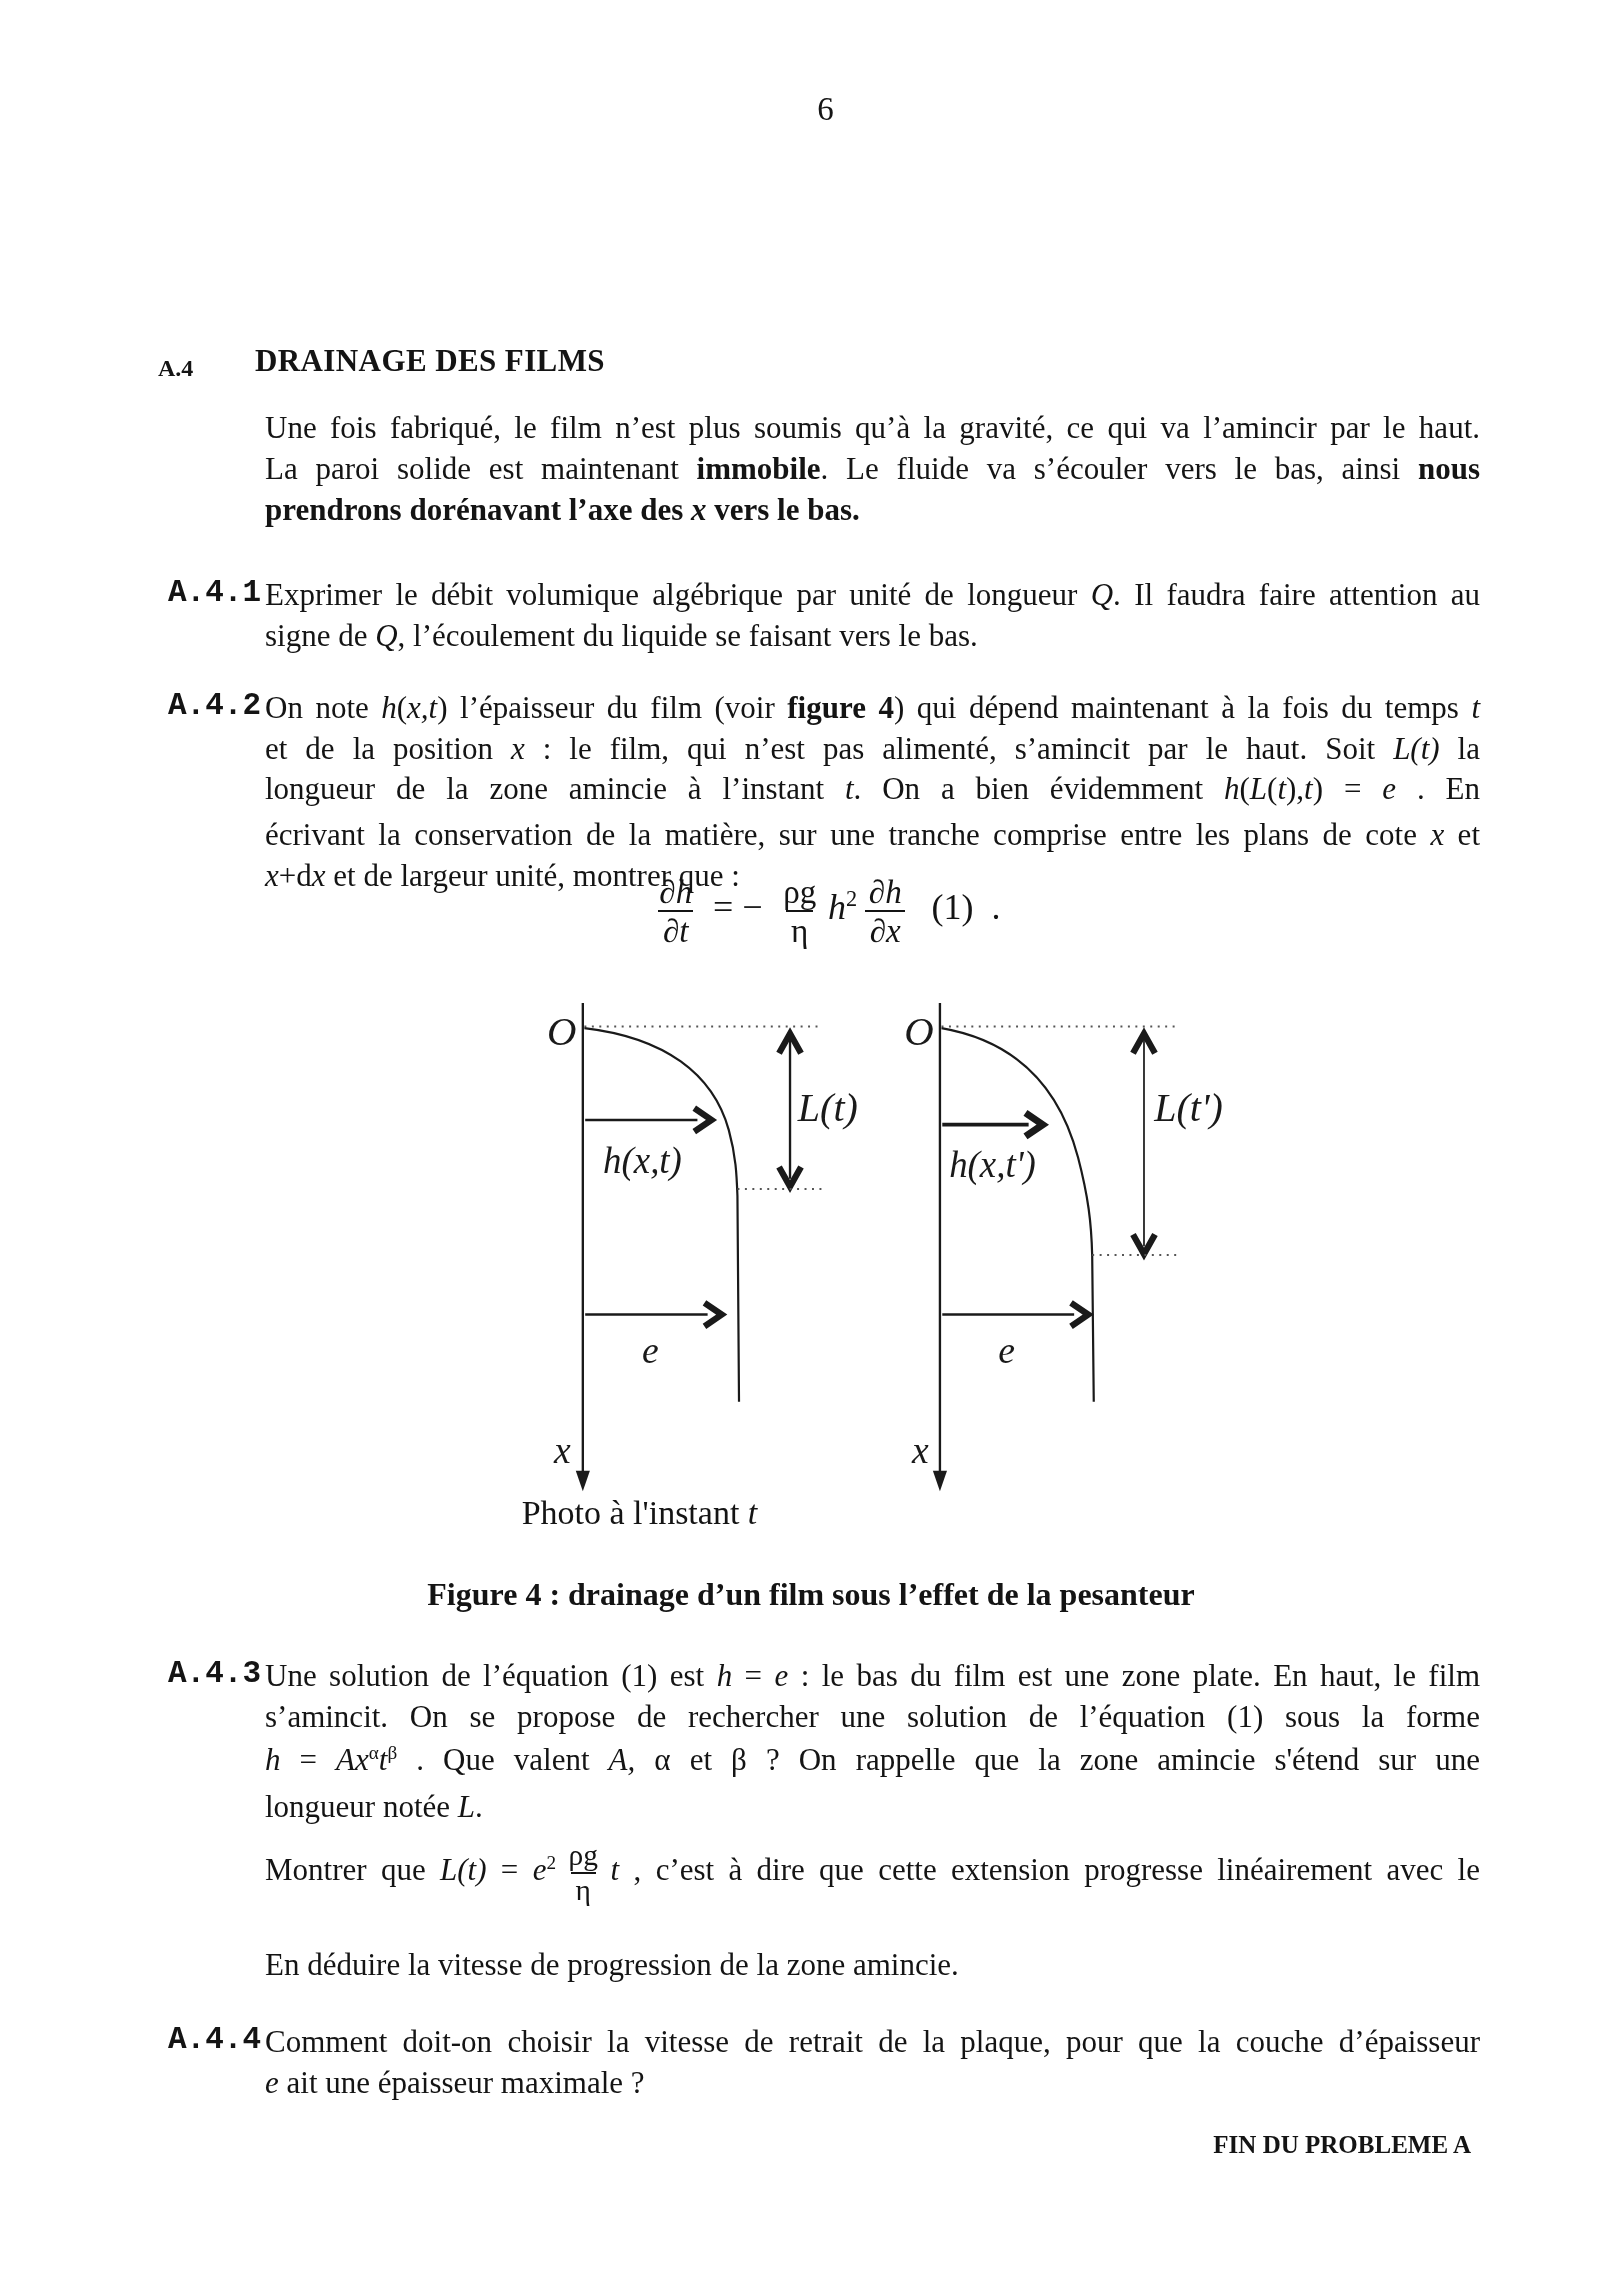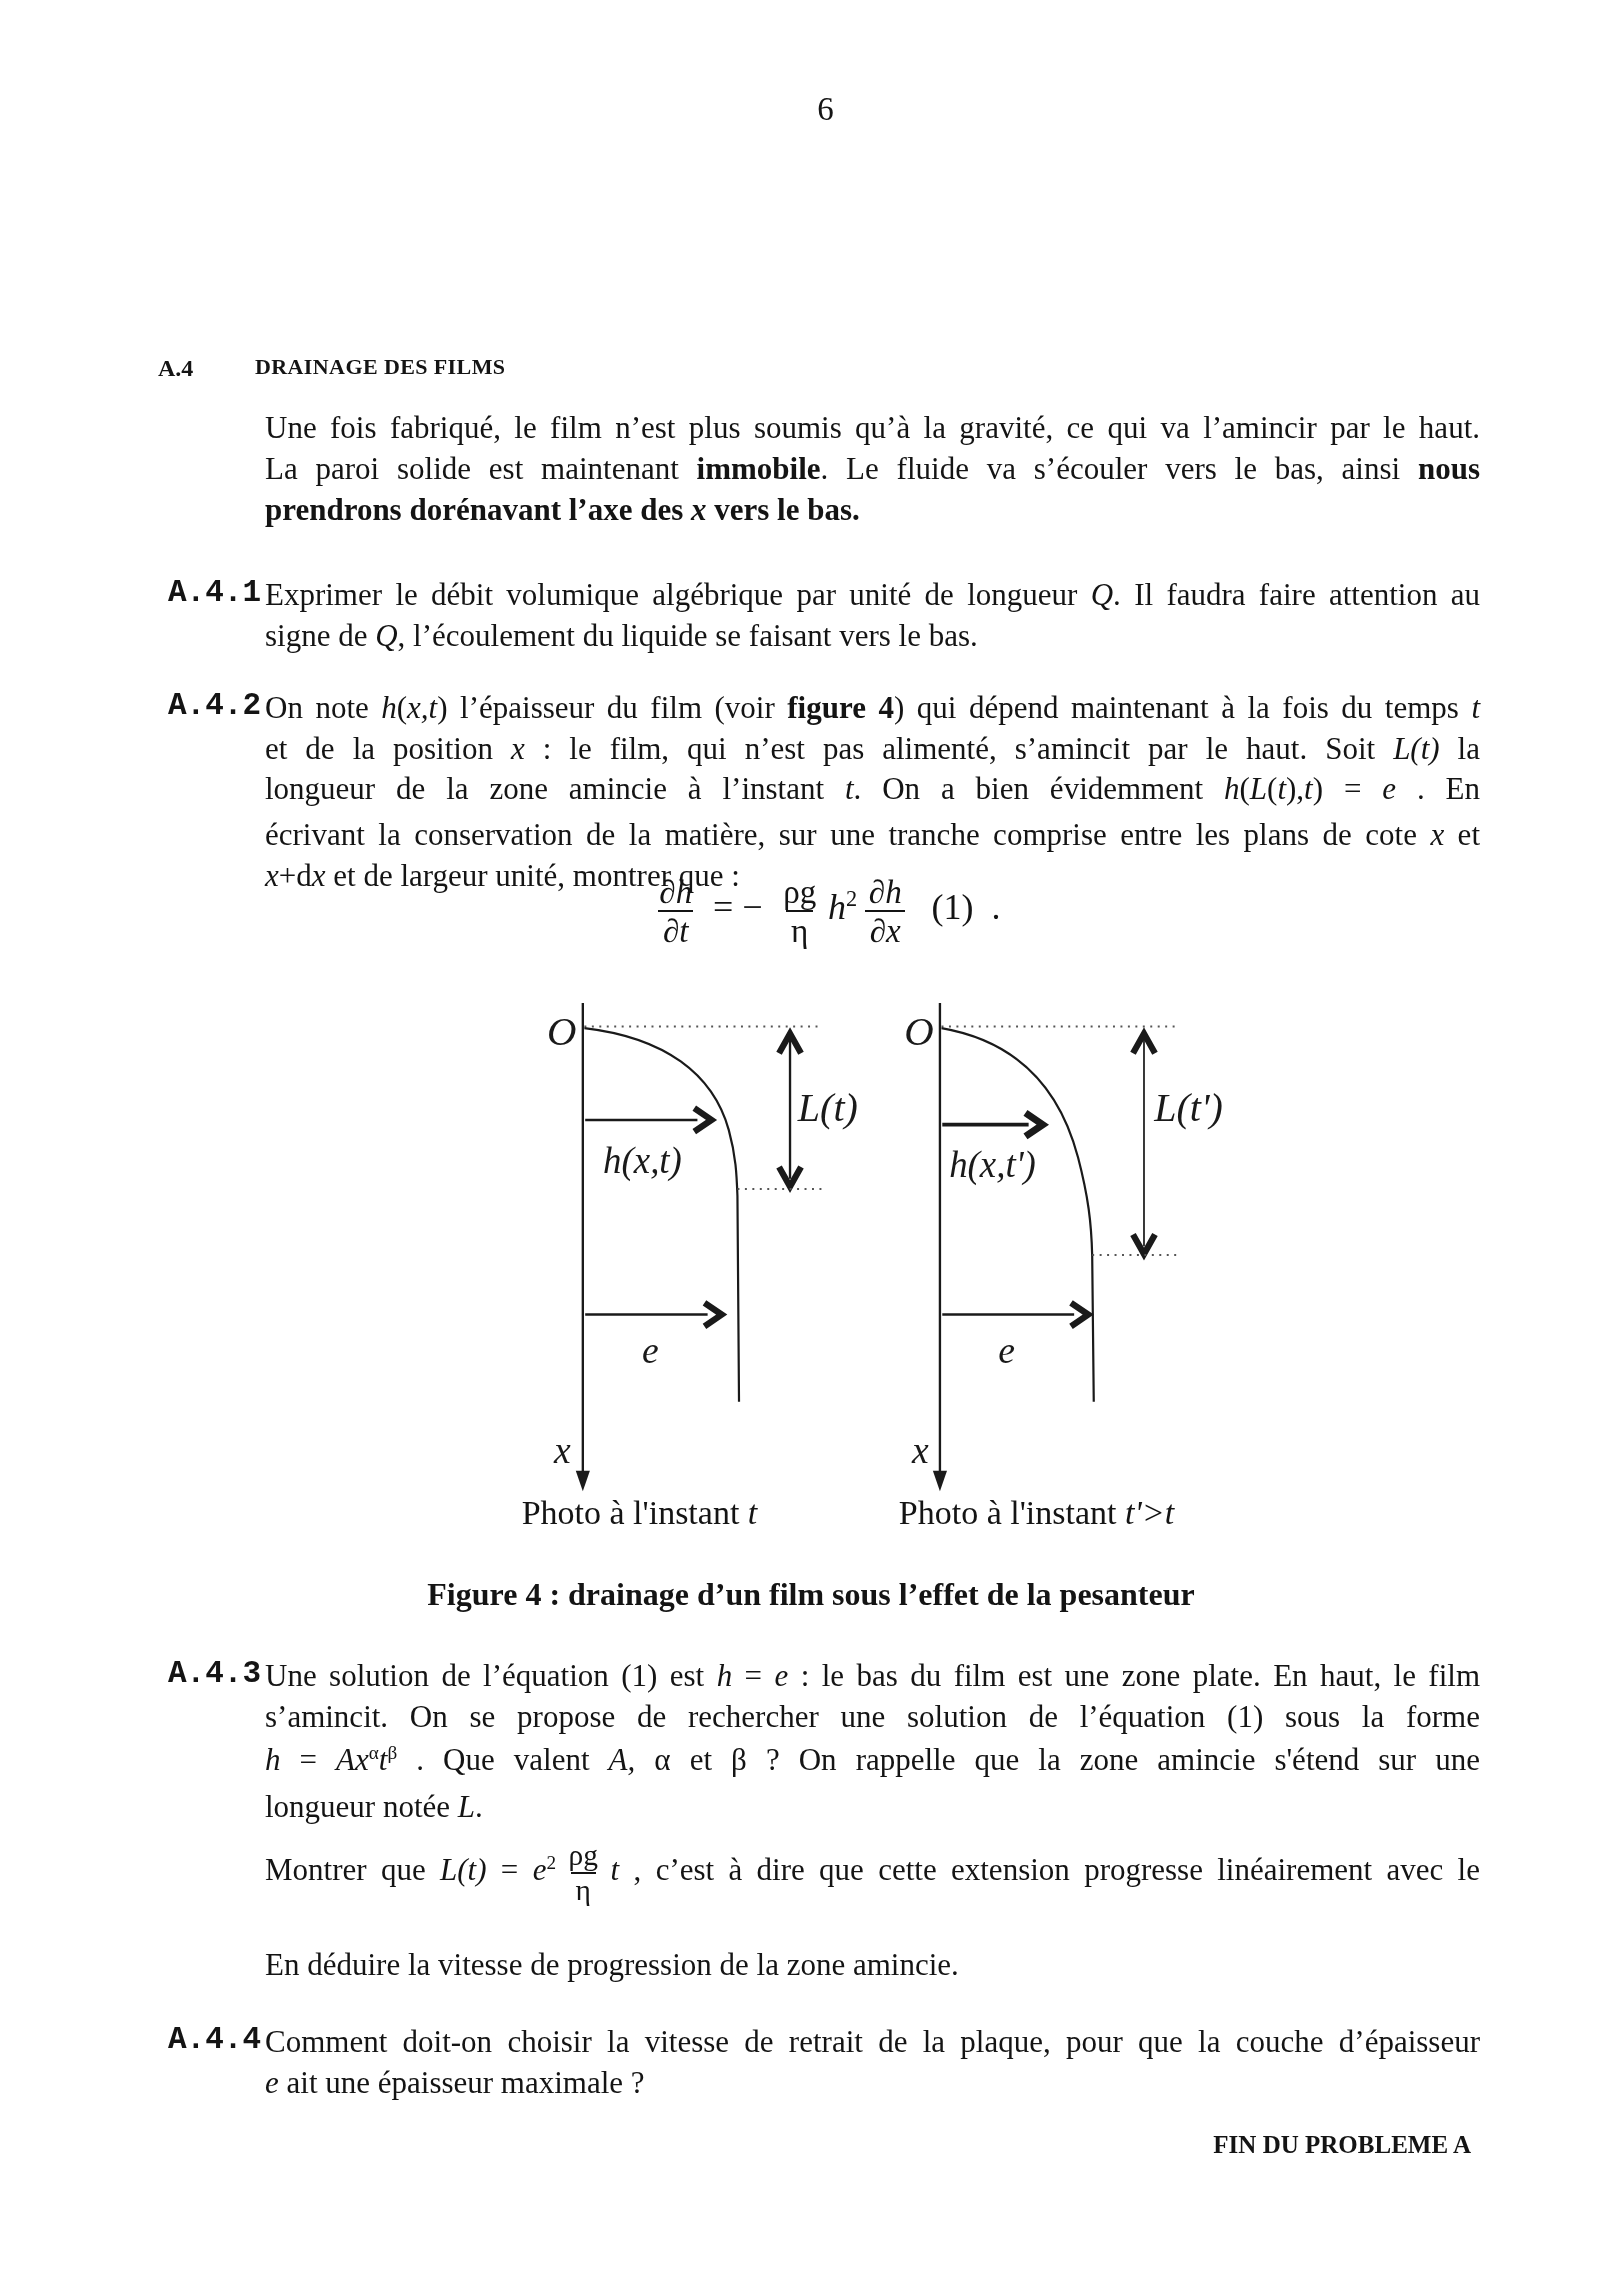--- a/index.html
+++ b/index.html
@@ -14,22 +14,22 @@
   }
   .pageno{
     position:absolute;left:794px;top:91px;width:63px;
     text-align:center;font-size:33px;
   }
   .sec-id{
     position:absolute;left:158px;top:355px;
     font-size:24px;font-weight:bold;
   }
   .sec-title{
-    position:absolute;left:255px;top:354px;
-    font-size:22px;font-weight:bold;letter-spacing:0.4px;
+    position:absolute;left:255px;top:343px;
+    font-size:31px;font-weight:bold;letter-spacing:0.4px;
   }
   .qlabel{
     position:absolute;left:168px;
     font-size:31px;font-weight:bold;font-family:Liberation Mono, monospace;
   }
   .line{
     position:absolute;left:265px;width:1215px;
     font-size:31px;line-height:39px;
     text-justify:inter-word;
   }
@@ -138,21 +138,20 @@
       <text class="fig-label" x="1470" y="1428" font-size="51" text-anchor="start">L(t')</text>
       <path d="M1391 1599 H1502" stroke="#555" stroke-width="2.5" stroke-dasharray="2.5 7" fill="none"></path>
       <line x1="1200" y1="1675" x2="1368" y2="1675" stroke="#1a1a1a" stroke-width="3.2"></line>
       <path d="M1364 1660 L1386 1675 L1364 1690" stroke="#1a1a1a" stroke-width="8" fill="none"></path>
       <text class="fig-label" x="1282" y="1737" font-size="48" text-anchor="middle">e</text>
       <text class="fig-label" x="1172" y="1864" font-size="48" text-anchor="middle">x</text>
     </g>
   </svg>
 
   <div class="caption" style="left:463px;width:353px"><span>Photo à l'instant </span><span class="r-i">t</span></div>
-  <div class="caption" style="left:848px;width:377px"><span>Photo à l'instant </span><span class="r-i">t'&gt;t</span></div>
   <div class="figcap"><span class="r-b">Figure 4 : drainage d’un film sous l’effet de la pesanteur</span></div>
 
   <div class="qlabel" style="top:1656px">A.4.3</div>
   <div class="line just" style="top:1656px"><span>Une solution de l’équation (1) est </span><span class="r-i">h</span><span> = </span><span class="r-i">e</span><span> : le bas du film est une zone plate. En haut, le film</span></div>
   <div class="line just" style="top:1697px"><span>s’amincit. On se propose de rechercher une solution de l’équation (1) sous la forme</span></div>
   <div class="line just" style="top:1740px"><span class="r-i">h</span><span> = </span><span class="r-i">Ax</span><span class="r-sup">α</span><span class="r-i">t</span><span class="r-sup">β</span><span> . Que valent </span><span class="r-i">A,</span><span> α et β ? On rappelle que la zone amincie s'étend sur une</span></div>
   <div class="line" style="top:1787px"><span>longueur notée </span><span class="r-i">L</span><span>.</span></div>
 
   <div class="line just" style="top:1839px"><span>Montrer que </span><span class="r-i">L(t)</span><span> = </span><span class="r-i">e</span><span class="r-sup">2</span><span class="frac">
         <span class="fnum">ρg</span>

